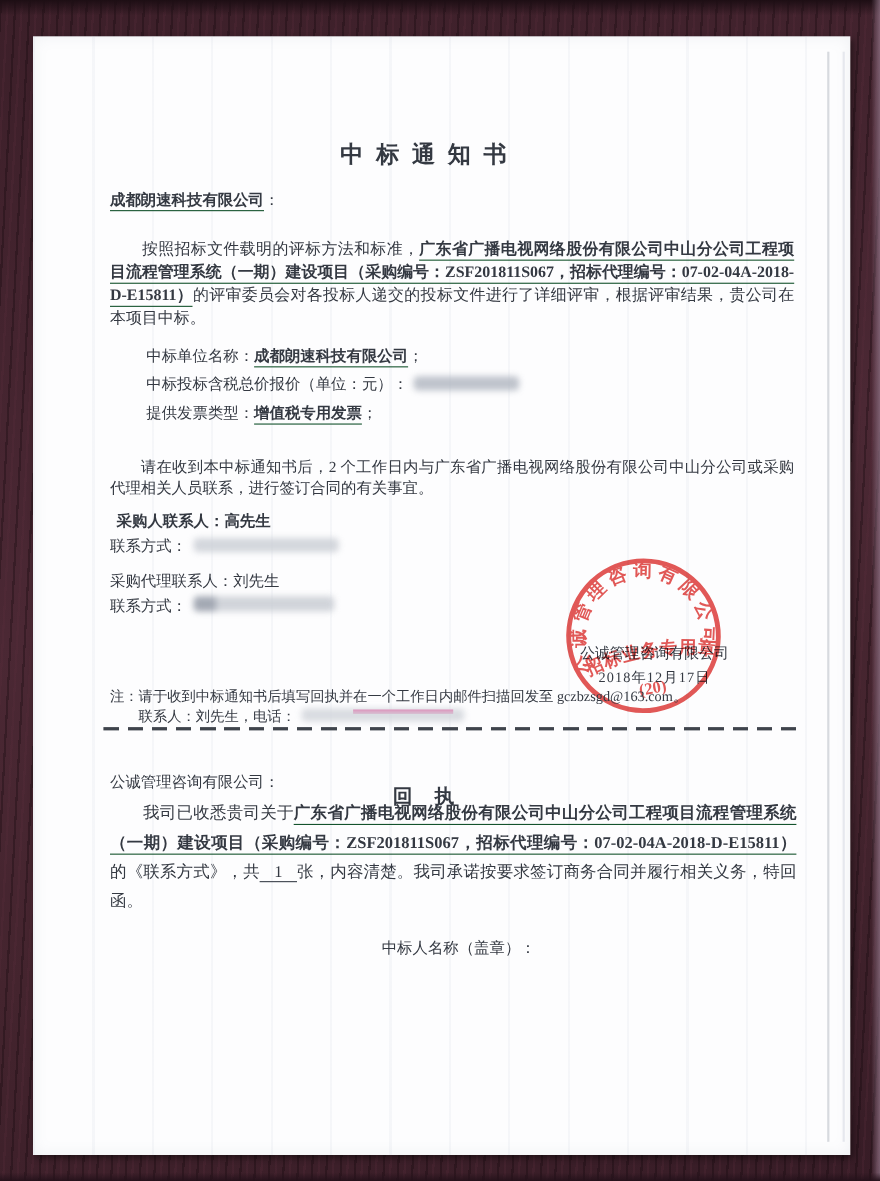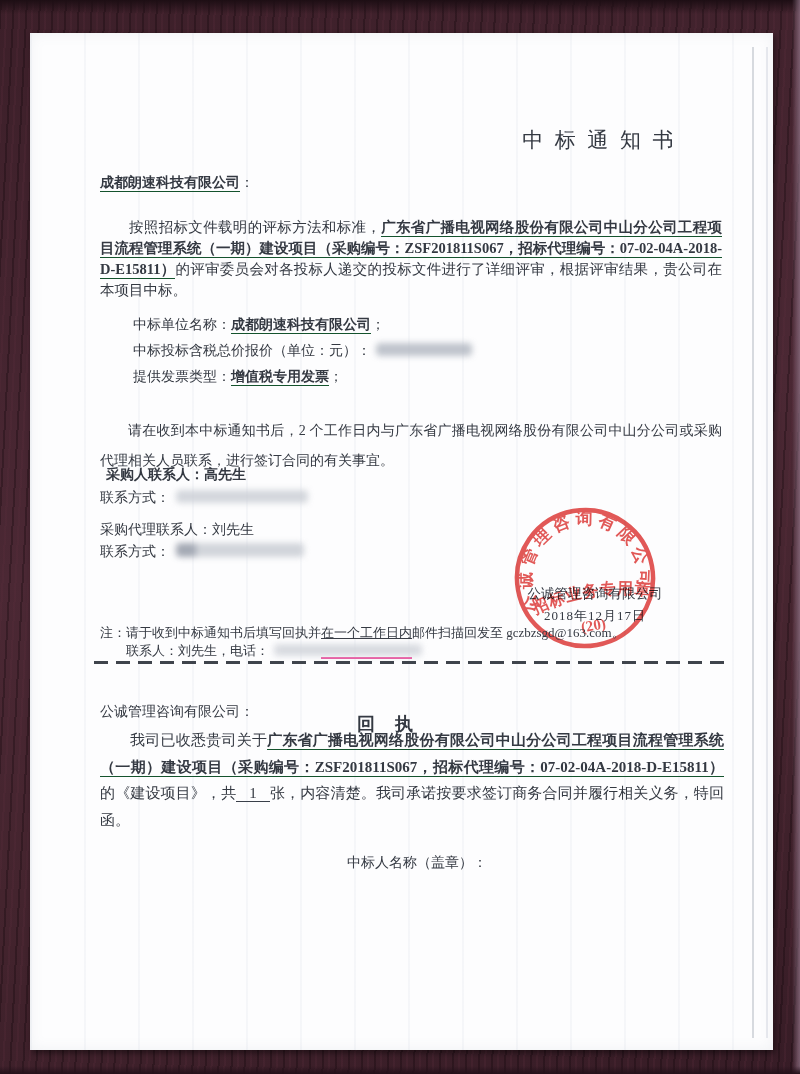--- a/index.html
+++ b/index.html
@@ -38,33 +38,33 @@
       rgba(176,186,204,0.10) 0 2px, rgba(0,0,0,0) 2px 54px);
   }
   .page-edge{ position:absolute; top:14px; bottom:12px; width:2px; }
   .edge1{ left:722px; background:rgba(168,175,186,0.45); }
   .edge2{ left:736px; background:rgba(188,194,204,0.32); }
 
   .abs{ position:absolute; }
   .line{ font-size:14px; line-height:20px; white-space:nowrap; }
 
   .doc-title{
-    left:60px; top:93px; width:620px; text-align:right;
+    left:70px; top:93px; width:620px; text-align:center;
     transform:translateX(-25px);
-    font-size:21px; line-height:28px; font-weight:400;
+    font-size:21px; line-height:28px; font-weight:700;
     letter-spacing:0.55em; padding-left:0.55em; white-space:nowrap;
   }
   .u{ border-bottom:1px solid #14532d; padding-bottom:1px; font-weight:700; }
-  .un{ border-bottom:2px solid #ec4899; padding-bottom:17px;text-decoration:underline; }
+  .un{ border-bottom:4px solid #ec4899; padding-bottom:5px; }
 
   .recipient{ left:70px; top:140px; }
   .para{ text-align:justify; }
   .para1{ left:70px; top:184px; width:622px; font-size:14.5px; line-height:21px; text-indent:2em; }
   .items{ left:103px; top:279px; font-size:14px; line-height:26px; }
-  .para2{ left:70px; top:383px; width:622px; font-size:14px; line-height:30px; text-indent:2em; }
+  .para2{ left:70px; top:383px; width:622px; font-size:14px; line-height:19px; text-indent:2em; }
 
   .c1{ left:76px; top:432px;font-weight:bold; } .c2{ left:70px; top:455px; }
   .c3{ left:70px; top:487px; } .c4{ left:70px; top:509px; }
 
   .sig-company{ left:490px; top:552px; width:150px; text-align:center; font-size:13.5px; }
   .sig-date{ left:496px; top:574px; width:138px; text-align:center; font-size:13px; letter-spacing:1px; }
 
   .note{ font-size:13px; line-height:18px; }
   .note1{ left:70px; top:591px; }
   .note2{ left:96px; top:609px; }
@@ -175,16 +175,16 @@
   </div>
   <div class="abs note note2">
     <span>联系人：刘先生，电话：</span><span class="blur blur-phone3"></span>
   </div>
 
   <div class="abs dashline"></div>
 
   <div class="abs receipt-title">回执</div>
   <div class="abs line receipt-addr">公诚管理咨询有限公司：</div>
   <div class="abs para receipt-para">
-    <span>我司已收悉贵司关于</span><span class="u">广东省广播电视网络股份有限公司中山分公司工程项目流程管理系统（一期）建设项目（采购编号：ZSF201811S067，招标代理编号：07-02-04A-2018-D-E15811）</span><span>的《建设项目》，共</span><span class="count-u">1</span><span>张，内容清楚。我司承诺按要求签订商务合同并履行相关义务，特回函。</span>
+    <span>我司已收悉贵司关于</span><span class="u">广东省广播电视网络股份有限公司中山分公司工程项目流程管理系统（一期）建设项目（采购编号：ZSF201811S067，招标代理编号：07-02-04A-2018-D-E15811）</span><span>的《联系方式》，共</span><span class="count-u">1</span><span>张，内容清楚。我司承诺按要求签订商务合同并履行相关义务，特回函。</span>
   </div>
   <div class="abs line sign-label">中标人名称（盖章）：</div>
 </div>
 
 </body></html>

